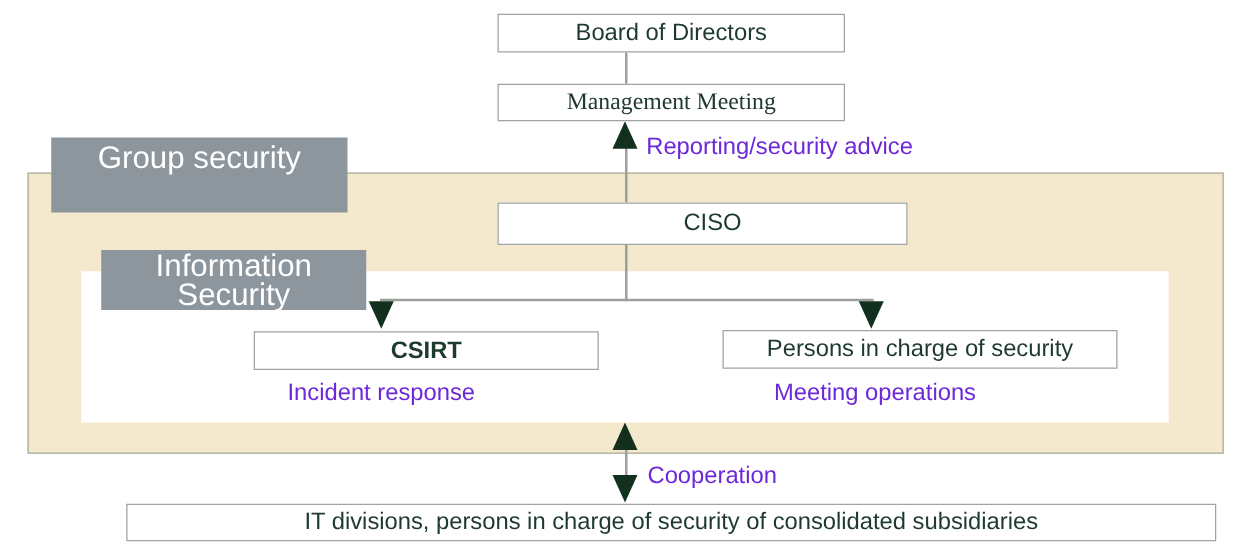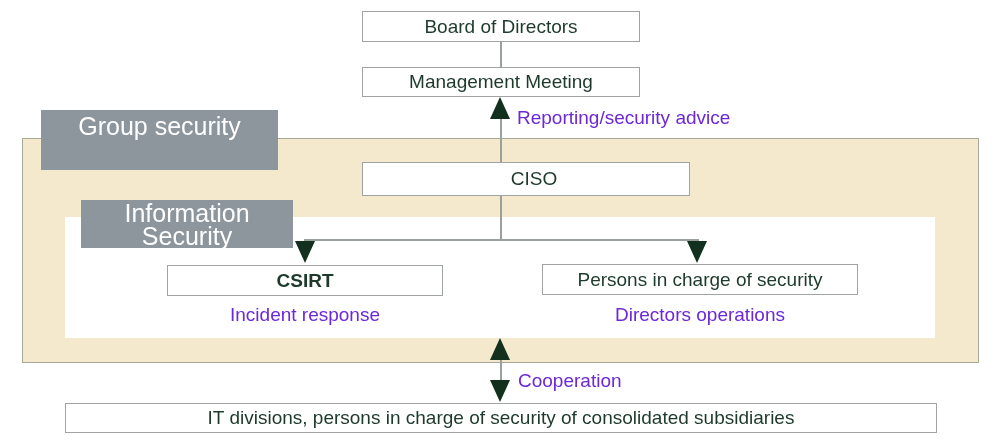--- a/index.html
+++ b/index.html
@@ -42,23 +42,24 @@
   .node {
     background: #ffffff;
     border: 1px solid #9fa3a4;
     color: #1d3a2c;
     font-size: 19px;
     display: flex;
     align-items: center;
     justify-content: center;
     text-align: center;
     z-index: 5;
+    margin-left: 36px;
   }
   .node-board    { left: 362px; top: 11px;  width: 278px; height: 31px; }
-  .node-mm       { left: 362px; top: 67px;  width: 278px; height: 30px; }
+  .node-mm       { left: 362px; top: 67px;  width: 278px; height: 30px; font-family: Liberation Serif, serif; }
   .node-ciso     { left: 362px; top: 162px; width: 328px; height: 34px; padding-left: 16px; }
   .node-csirt    { left: 167px; top: 265px; width: 276px; height: 31px; font-weight: bold; }
   .node-persons  { left: 542px; top: 264px; width: 316px; height: 31px; }
   .node-bottom   { left: 65px;  top: 403px; width: 872px; height: 30px; }
 
   
   .line { background: #9aa09c; z-index: 4; }
   .line-bod-mm   { left: 500px; top: 41px;  width: 2px; height: 27px; }
   .line-report   { left: 500px; top: 118px; width: 2px; height: 45px; }
   .line-ciso     { left: 500px; top: 195px; width: 2px; height: 46px; }
@@ -136,16 +137,16 @@
   </div>
   <div class="abs node node-persons">
     <span>Persons in charge of security</span>
   </div>
   <div class="abs node node-bottom">
     <span>IT divisions, persons in charge of security of consolidated subsidiaries</span>
   </div>
 
   <div class="abs annot annot-report">Reporting/security advice</div>
   <div class="abs annot annot-incident">Incident response</div>
-  <div class="abs annot annot-operations">Directors operations</div>
+  <div class="abs annot annot-operations">Meeting operations</div>
   <div class="abs annot annot-coop">Cooperation</div>
 
 </div>
 
 </body></html>

